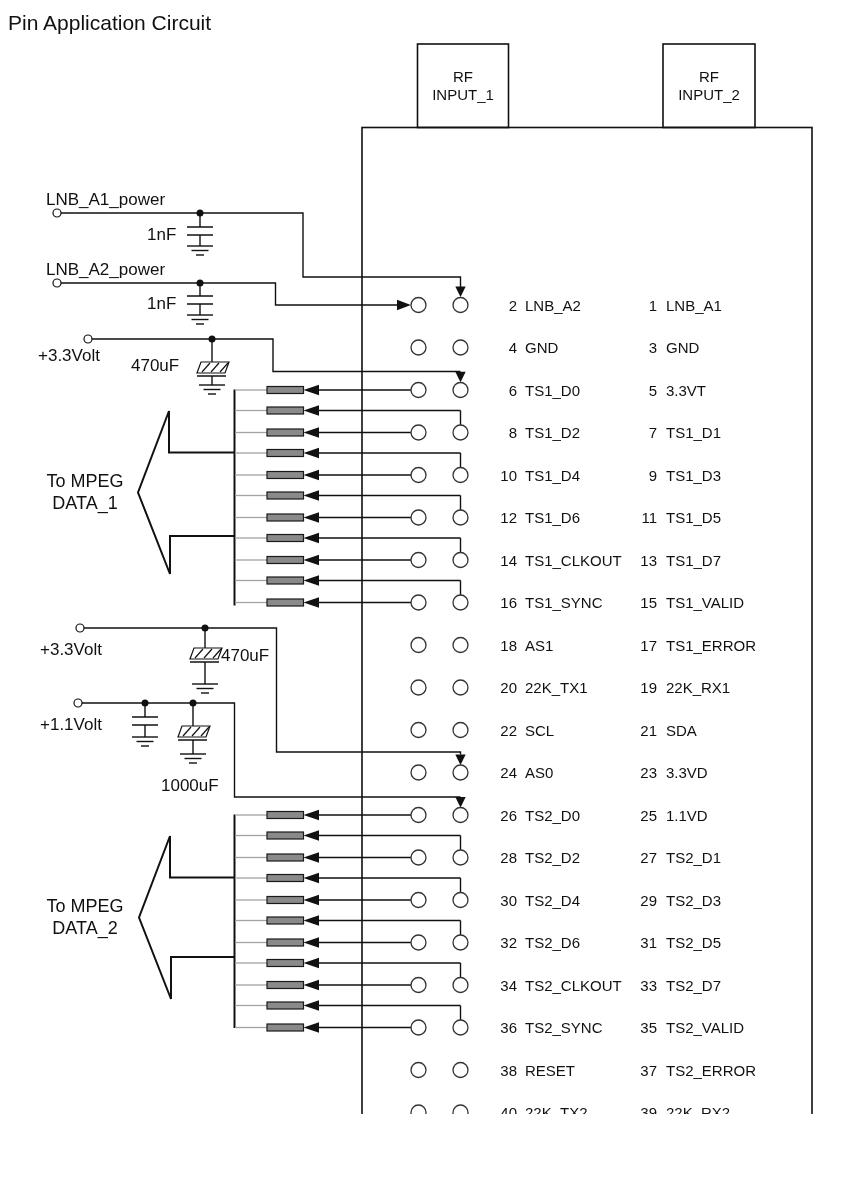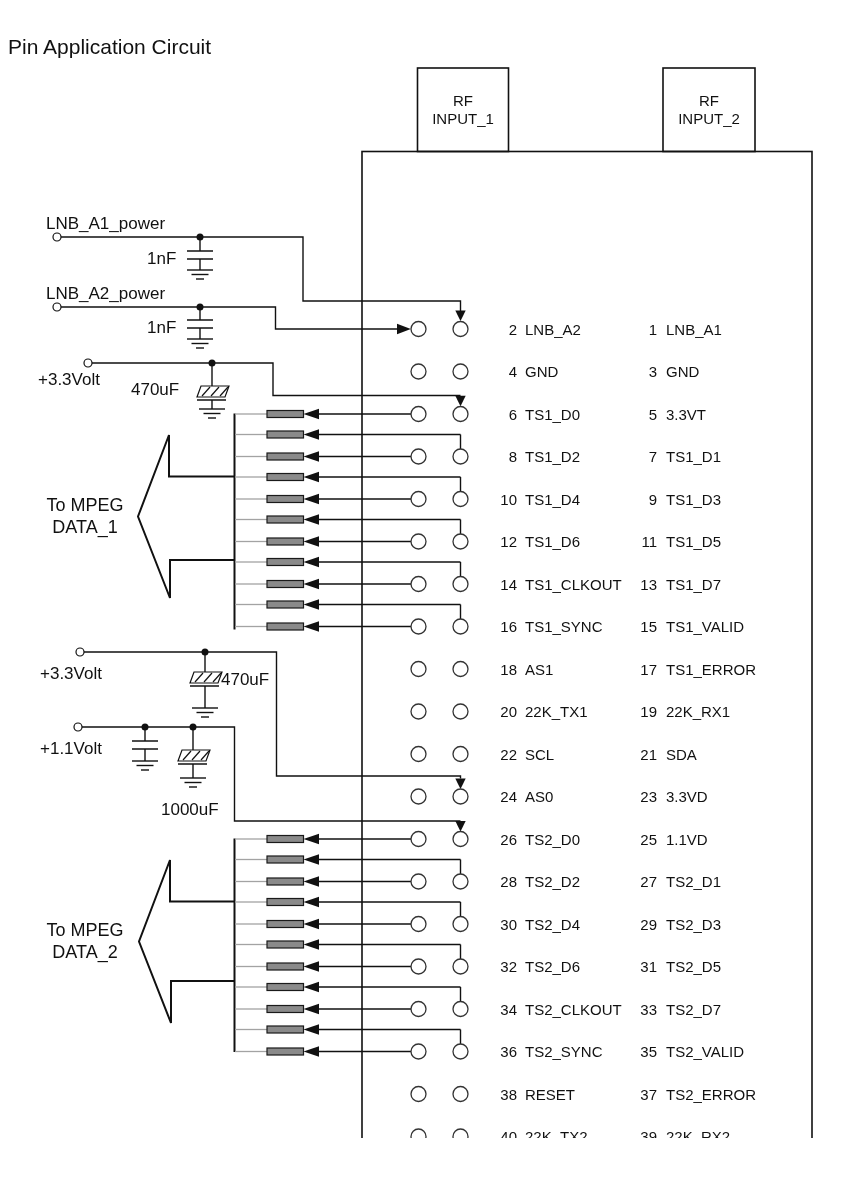--- a/index.html
+++ b/index.html
@@ -1,16 +1,16 @@
 <!DOCTYPE html>
 <html><head>
 <meta charset="utf-8">
 <style>
   html,body{margin:0;padding:0;background:#fff;}
-  .page{position:relative;width:841px;height:1114px;background:#fff;overflow:hidden;margin-top:24px;}
+  .page{position:relative;width:841px;height:1114px;background:#fff;overflow:hidden;}
   svg text{font-family:"Liberation Sans","DejaVu Sans",sans-serif;fill:#111;}
   .title{font-size:21px;}
   .pin{font-size:15px;}
   .rail{font-size:17px;}
   .capv{font-size:17px;}
   .arrowlbl{font-size:18px;text-anchor:middle;}
   .rf{font-size:15px;text-anchor:middle;}
 </style>
 </head>
 <body>

